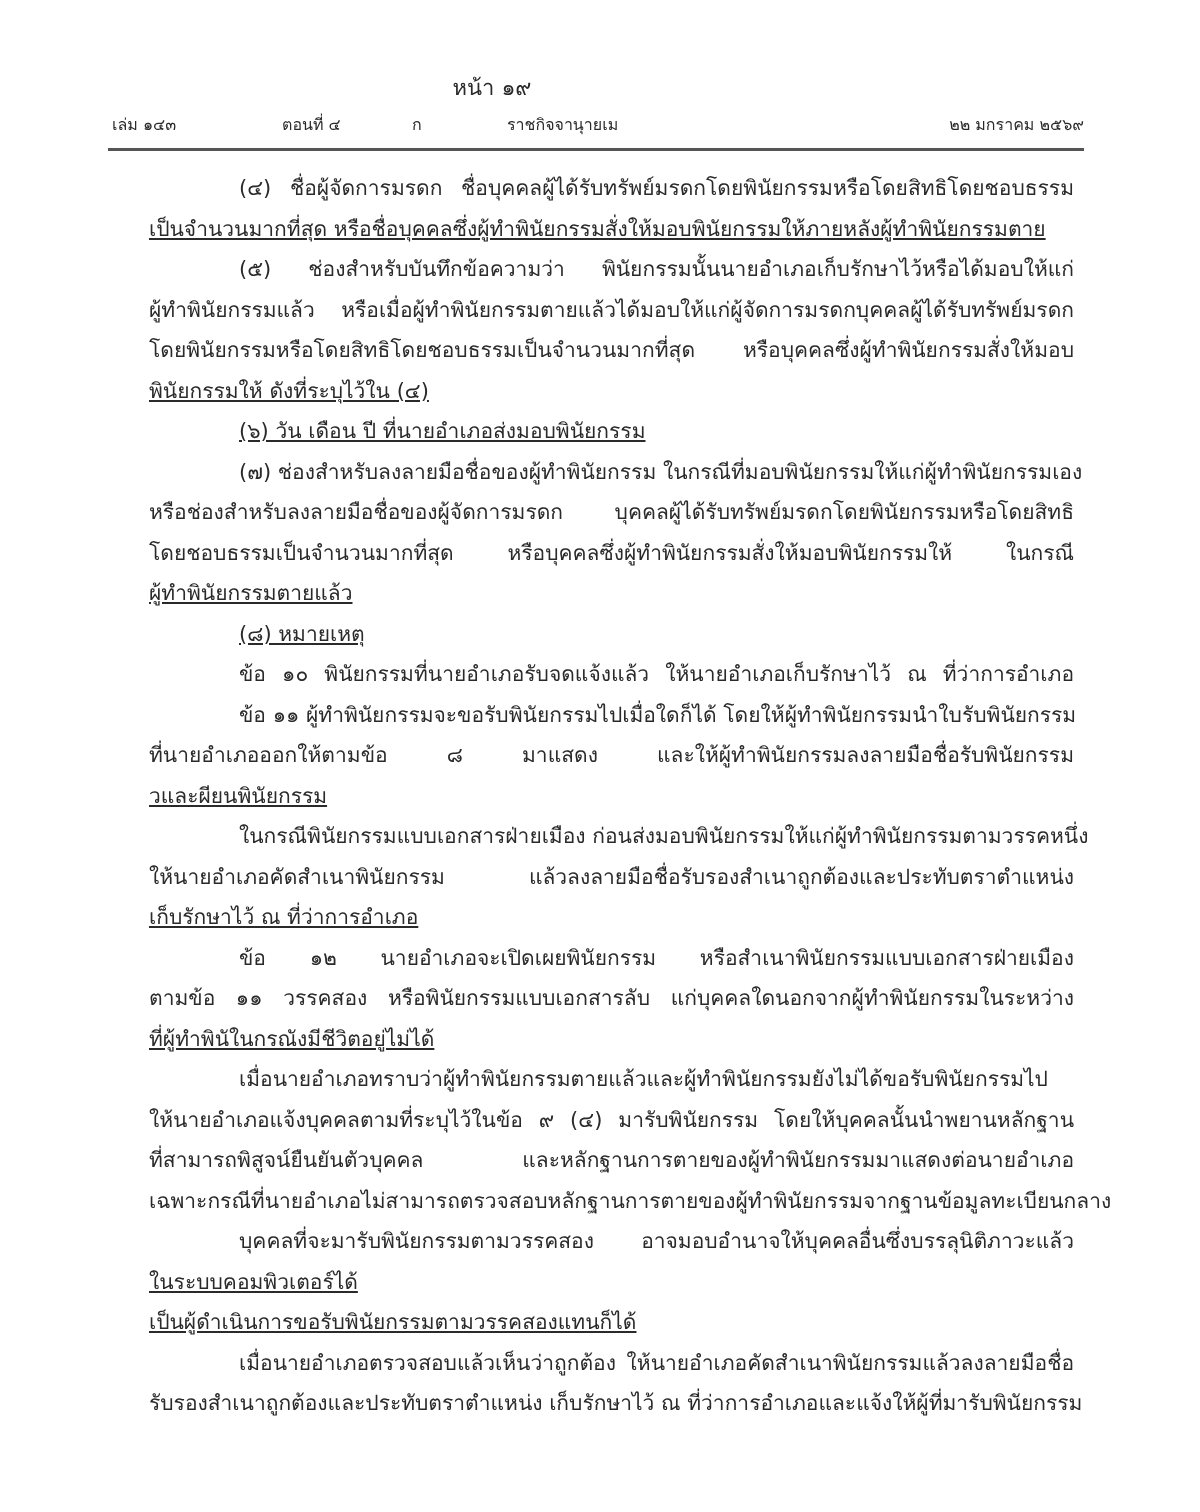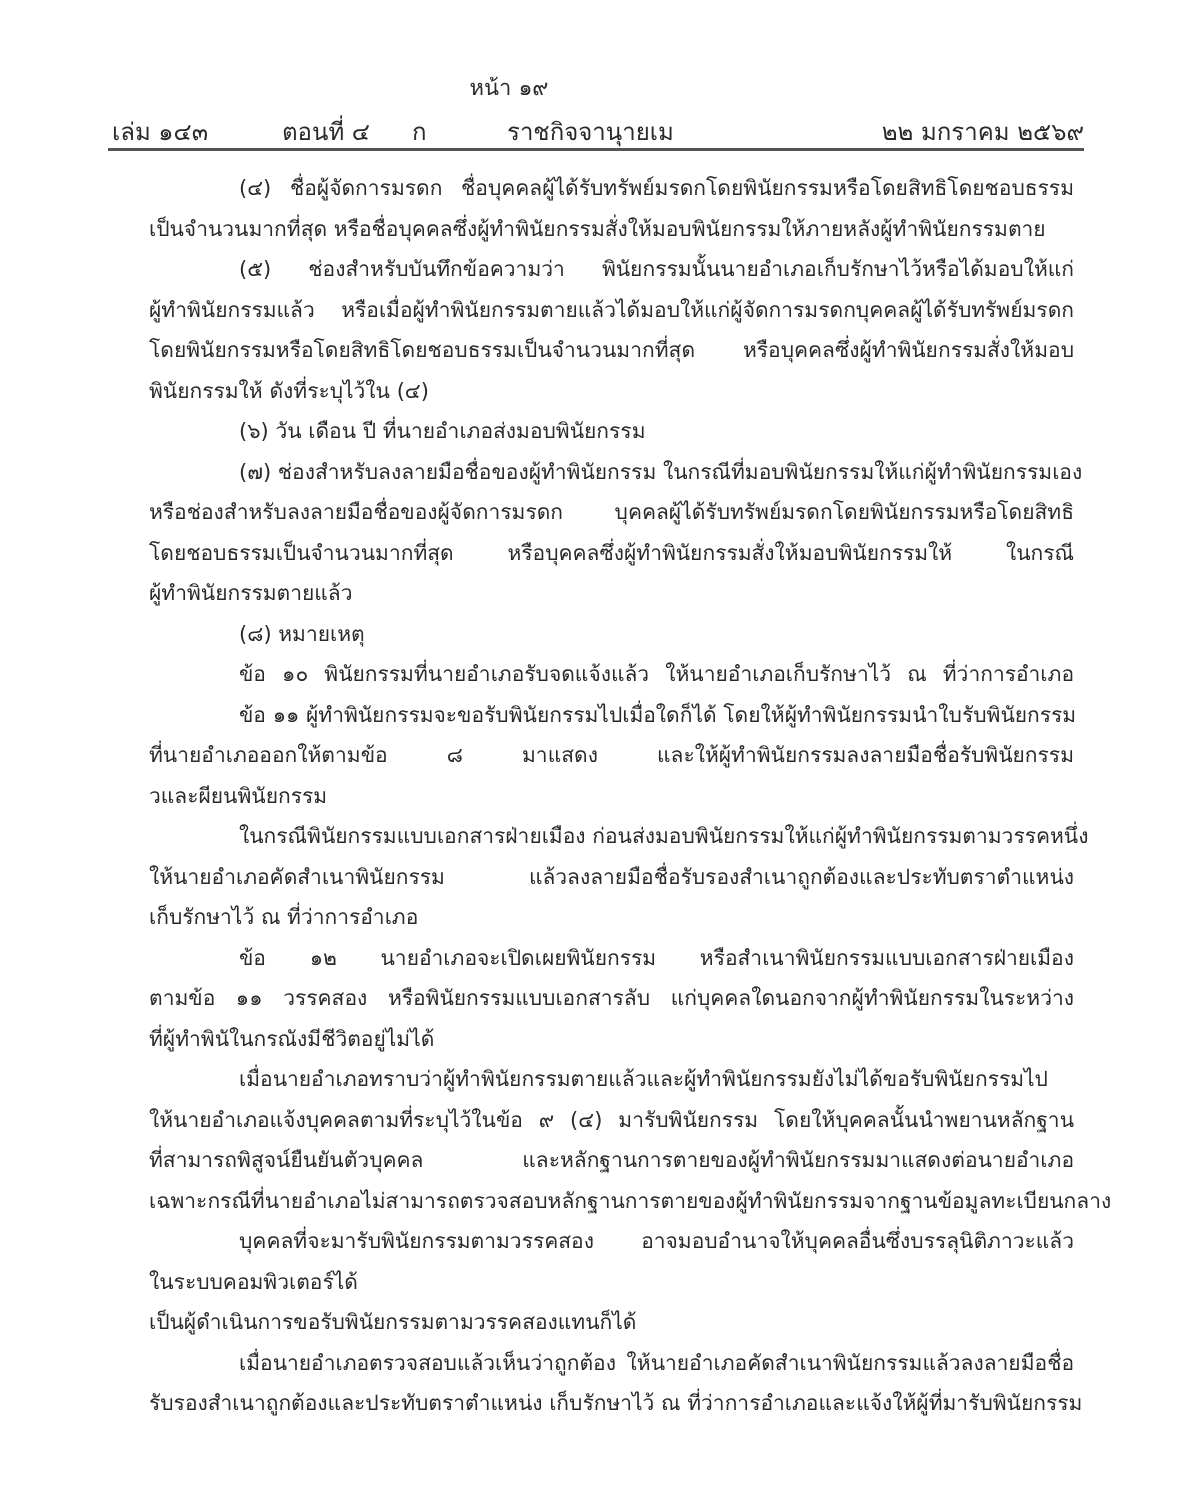--- a/index.html
+++ b/index.html
@@ -1,27 +1,27 @@
 <!DOCTYPE html>
 <html><head>
   <meta charset="utf-8">
   <style>
     html, body { margin: 0; padding: 0; background: #ffffff; }
     body { width: 1200px; height: 1512px; position: relative; overflow: hidden;
            font-family: "DejaVu Sans", sans-serif; color: #2a2a2a; }
     .page-number { position: absolute; top: 70px; left: 0; width: 984px; text-align: center;
-                   font-size: 22px; padding-left: 17px; }
+                   font-size: 22px; }
     .header-row { position: absolute; top: 112px; left: 112px; width: 972px; height: 32px;
-                  font-size: 24px; }
+                  font-size: 16px; }
     .header-row span { position: absolute; top: 0; white-space: nowrap; }
     .rule { position: absolute; top: 148px; left: 108px; width: 976px; height: 3px; background: #555; }
     .body { position: absolute; top: 168px; left: 112px; width: 962px; font-size: 21px; }
     .line { height: 40.5px; line-height: 40.5px; white-space: nowrap; text-align: justify;
             text-align-last: justify; margin-left: 37px; }
-    .line.last { text-align-last: left; }
+    .line.last { text-align-last: left; text-decoration: underline; }
     .line.indent { padding-left: 90px; }
   </style>
 </head>
 <body>
 
 <div class="page-number">หน้า ๑๙</div>
 
 <div class="header-row">
   <span style="left:0">เล่ม ๑๔๓</span>
   <span style="left:170px">ตอนที่ ๔</span>

